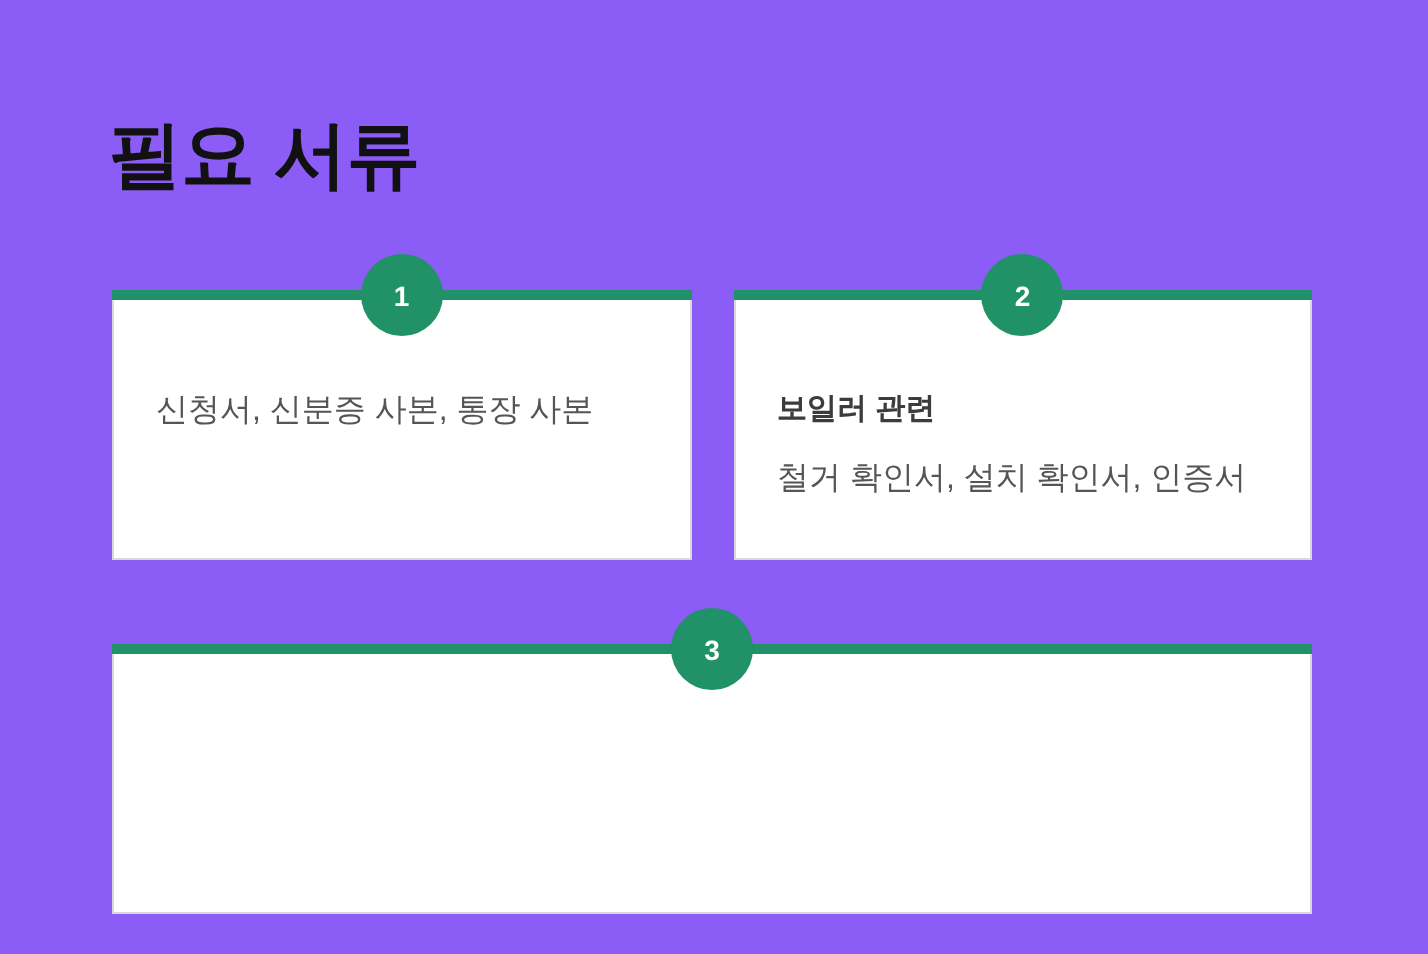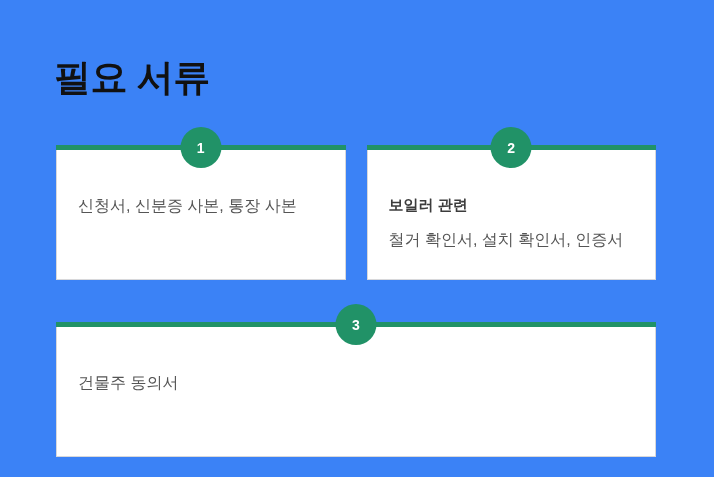--- a/index.html
+++ b/index.html
@@ -10,21 +10,21 @@
   body {
     width: 714px;
     height: 477px;
     position: relative;
     font-family: "Liberation Sans", "DejaVu Sans", sans-serif;
     overflow: hidden;
   }
   .page {
     position: absolute;
     inset: 0;
-    background: #3b82f6;
+    background: #8b5cf6;
   }
   .page-title {
     position: absolute;
     left: 54px;
     top: 30px;
     font-size: 37px;
     font-weight: bold;
     color: #111111;
     letter-spacing: -0.5px;
     line-height: 1.25;
@@ -129,21 +129,20 @@
       </div>
 
     </div>
 
     <div class="row single">
 
       <div class="card">
         <div class="card-topbar"></div>
         <div class="card-badge">3</div>
         <div class="card-body">
-          <p class="card-desc">건물주 동의서</p>
         </div>
       </div>
 
     </div>
 
   </div>
 
 </div>
 
 </body></html>

